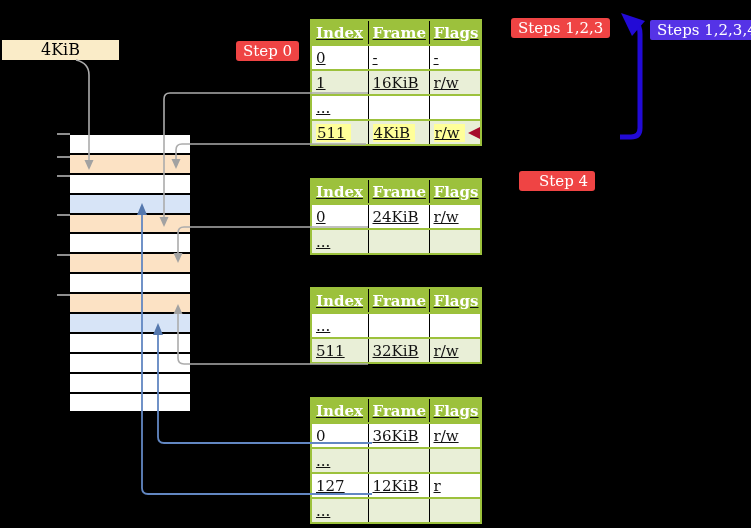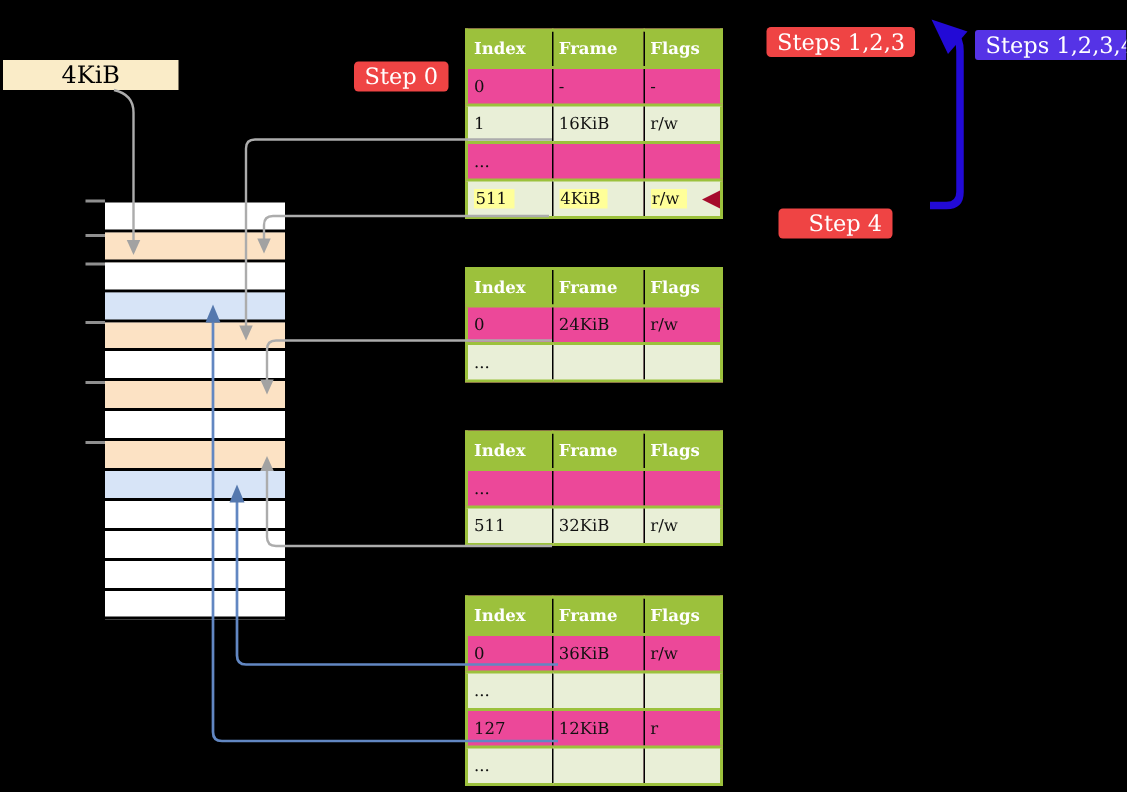--- a/index.html
+++ b/index.html
@@ -19,22 +19,22 @@
   
   #memcol{position:absolute;left:70px;top:133px;width:120px;border-top:2px solid #000;}
   .mrow{height:17.9px;border-bottom:2px solid #000;background:#fff;}
   .mrow.free{background:#FFFFFF;}
   .mrow.table{background:#FCE2C4;}
   .mrow.data{background:#D7E4F7;}
   .tick{position:absolute;left:57px;width:13px;height:2px;background:#8F8F8F;}
 
   
   table.dtable{position:absolute;left:310px;width:170px;border-collapse:collapse;
-               table-layout:fixed;background:#ec4899;border:2px solid #9CC13C;
-               font-size:11px;color:#111;}
+               table-layout:fixed;background:#ffffff;border:2px solid #9CC13C;
+               font-size:15px;color:#111;text-decoration:underline;}
   table.dtable th{background:#9CC13C;color:#fff;font-weight:bold;text-align:left;
                   padding:1px 4px;height:21px;border-right:1.5px solid #000;
                   border-bottom:2px solid #9CC13C;}
   table.dtable td{padding:1px 4px;height:21px;border-right:1.5px solid #000;
                   border-bottom:2px solid #9CC13C;vertical-align:middle;}
   table.dtable th:last-child, table.dtable td:last-child{border-right:none;}
   table.dtable tbody tr:nth-child(even) td{background:#E9EFD7;}
   .hl{background:#FFFF99;padding:0 5px 0 1px;}
 
   svg.overlay{position:absolute;left:0;top:0;pointer-events:none;}
@@ -49,21 +49,21 @@
 </head>
 <body>
 
 <div id="canvas">
 
   <div class="label-box">4KiB</div>
 
   <div class="badge red" style="left:188px;top:41px;margin-left:48px;">Step 0</div>
   <div class="badge red" style="left:511px;top:18px;">Steps 1,2,3</div>
   <div class="badge violet" style="left:650px;top:20px;">Steps 1,2,3,4</div>
-  <div class="badge red" style="left:519px;top:139px;padding-left:20px;">Step 4</div>
+  <div class="badge red" style="left:519px;top:171px;padding-left:20px;">Step 4</div>
 
   <div id="memcol">
     <div class="mrow free"></div>
     <div class="mrow table"></div>
     <div class="mrow free"></div>
     <div class="mrow data"></div>
     <div class="mrow table"></div>
     <div class="mrow free"></div>
     <div class="mrow table"></div>
     <div class="mrow free"></div>

